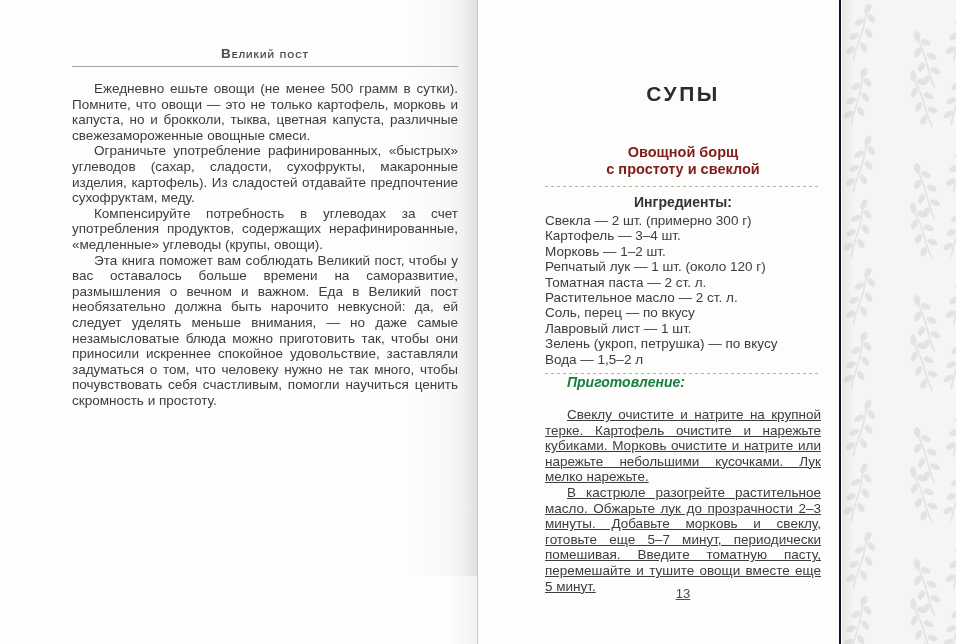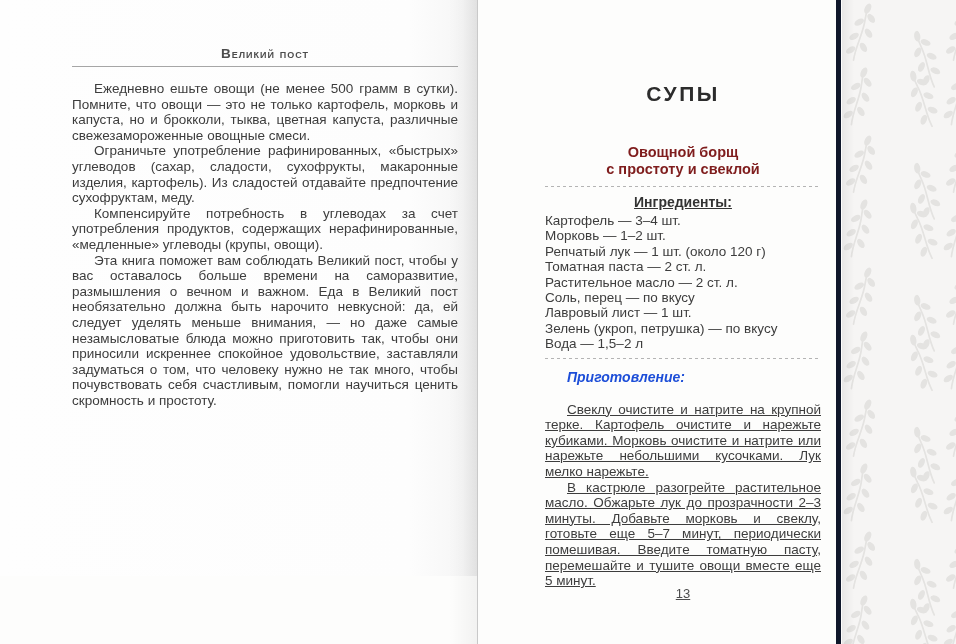--- a/index.html
+++ b/index.html
@@ -65,21 +65,21 @@
     left: 478px; width: 20px;
     background: linear-gradient(to right, rgba(0,0,0,0.035) 0%, rgba(0,0,0,0) 100%);
     pointer-events: none;
   }
 
   
   .page-right {
     position: absolute; left: 478px; top: 0;
     width: 363px; height: 644px;
     background: #fdfdfc;
-    border-right: 5px solid #0f172a;
+    border-right: 2px solid #0f172a;
   }
   .right-col {
     position: absolute; left: 67px; top: 0; width: 276px; height: 644px;
   }
   .section-title {
     margin-top: 82px;
     text-align: center;
     font-size: 21px;
     font-weight: 700;
     letter-spacing: 2.5px;
@@ -100,35 +100,33 @@
     background: repeating-linear-gradient(to right, #b4b4b4 0 3px, rgba(0,0,0,0) 3px 6px);
   }
   .dashed-sep.second { margin-top: 6px; }
   .ingredients-heading {
     margin-top: 7px;
     text-align: center;
     font-size: 14px;
     font-weight: 700;
     color: #333333;
     line-height: 17px;
-    text-decoration: underline;
   }
   .ingredients-list { margin-top: 2px; }
   .ingredient-line {
     font-size: 13.5px;
     line-height: 15.4px;
     color: #3d3d3d;
     white-space: nowrap;
   }
   .preparation-heading {
-    margin-top: 10px;
     font-size: 14px;
     font-weight: 700;
     font-style: italic;
-    color: #1d4ed8;
+    color: #15803d;
     line-height: 16px;
     text-indent: 22px;
   }
   .prep-text { margin-top: 17px; text-decoration: underline; }
   .page-number {
     position: absolute;
     left: 0; top: 586px; width: 100%;
     text-align: center;
     font-size: 13px;
     color: #4d4d4d;
@@ -174,20 +172,21 @@
   <div class="page-right">
     <div class="right-col">
       <div class="section-title">СУПЫ</div>
       <div class="recipe-title">
         <div>Овощной борщ</div>
         <div>с простоту и свеклой</div>
       </div>
       <div class="dashed-sep"></div>
       <div class="ingredients-heading">Ингредиенты:</div>
       <div class="ingredients-list">
+        <div class="ingredient-line">Свекла — 2 шт. (примерно 300 г)</div>
         <div class="ingredient-line">Картофель — 3–4 шт.</div>
         <div class="ingredient-line">Морковь — 1–2 шт.</div>
         <div class="ingredient-line">Репчатый лук — 1 шт. (около 120 г)</div>
         <div class="ingredient-line">Томатная паста — 2 ст. л.</div>
         <div class="ingredient-line">Растительное масло — 2 ст. л.</div>
         <div class="ingredient-line">Соль, перец — по вкусу</div>
         <div class="ingredient-line">Лавровый лист — 1 шт.</div>
         <div class="ingredient-line">Зелень (укроп, петрушка) — по вкусу</div>
         <div class="ingredient-line">Вода — 1,5–2 л</div>
       </div>

